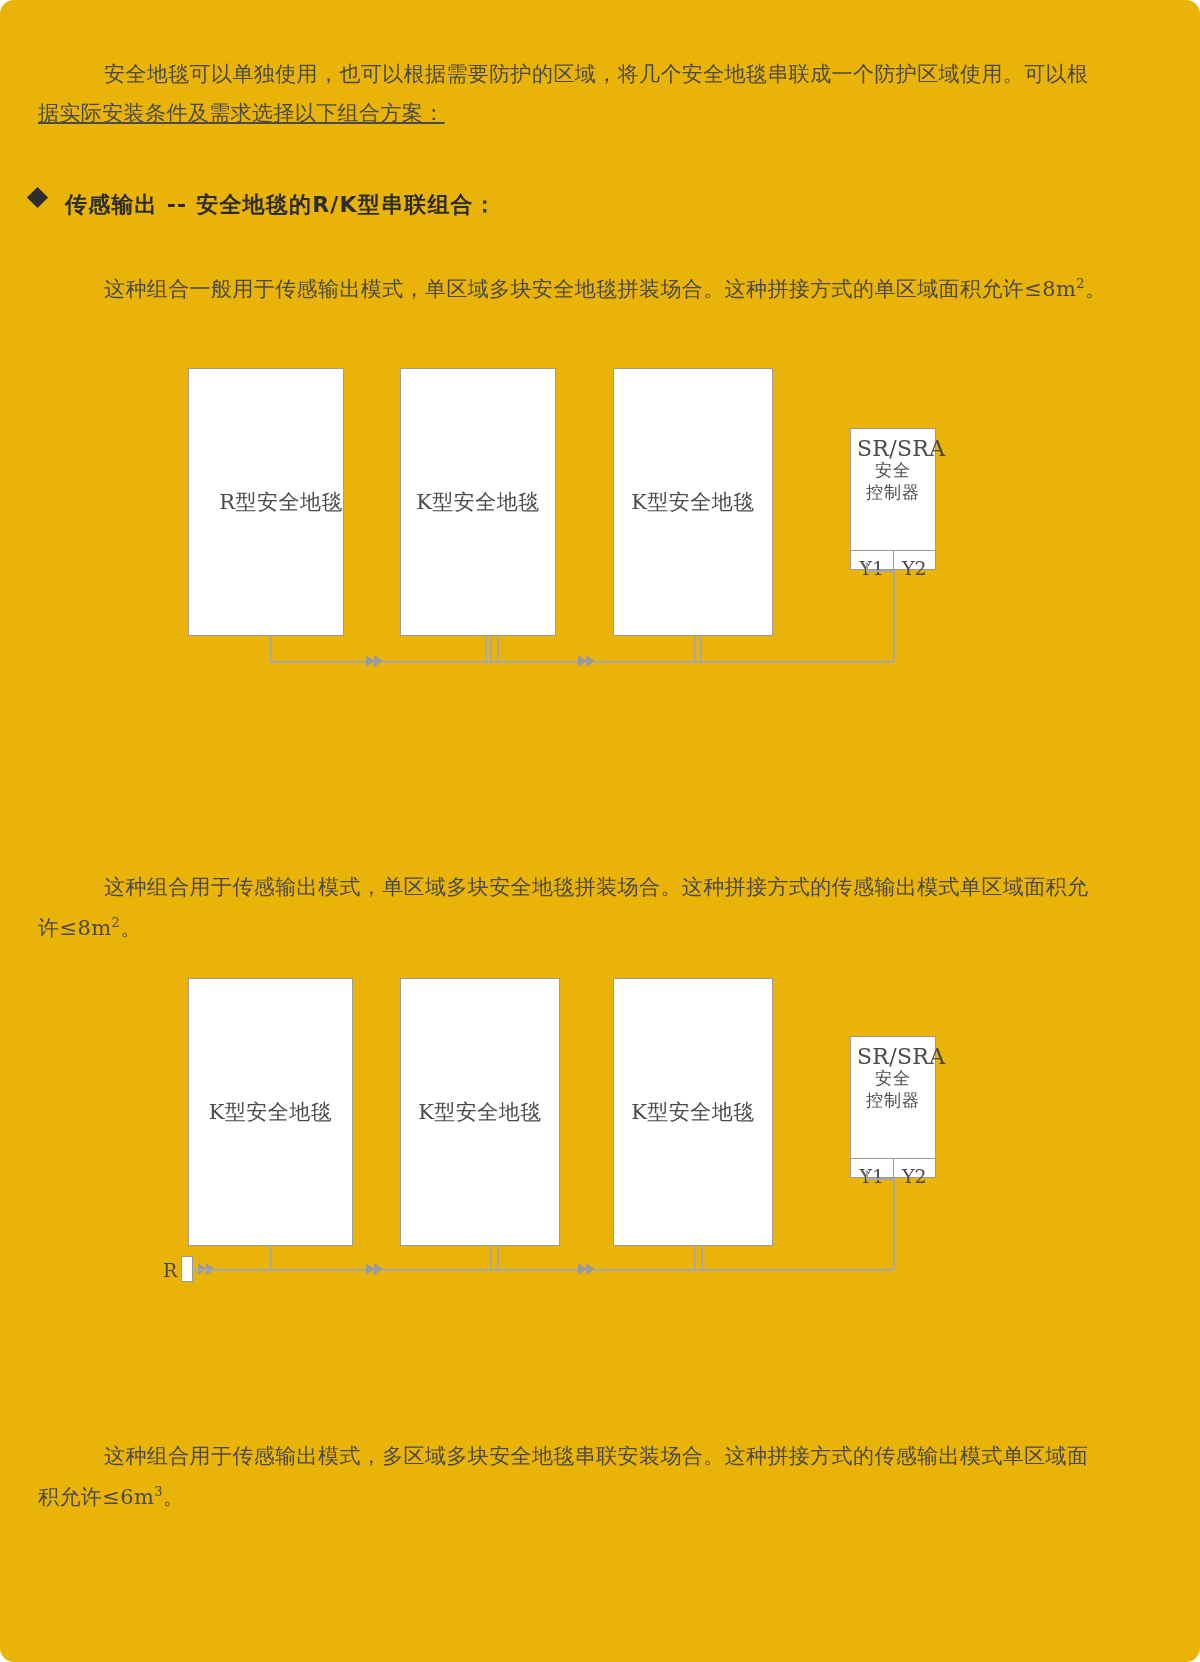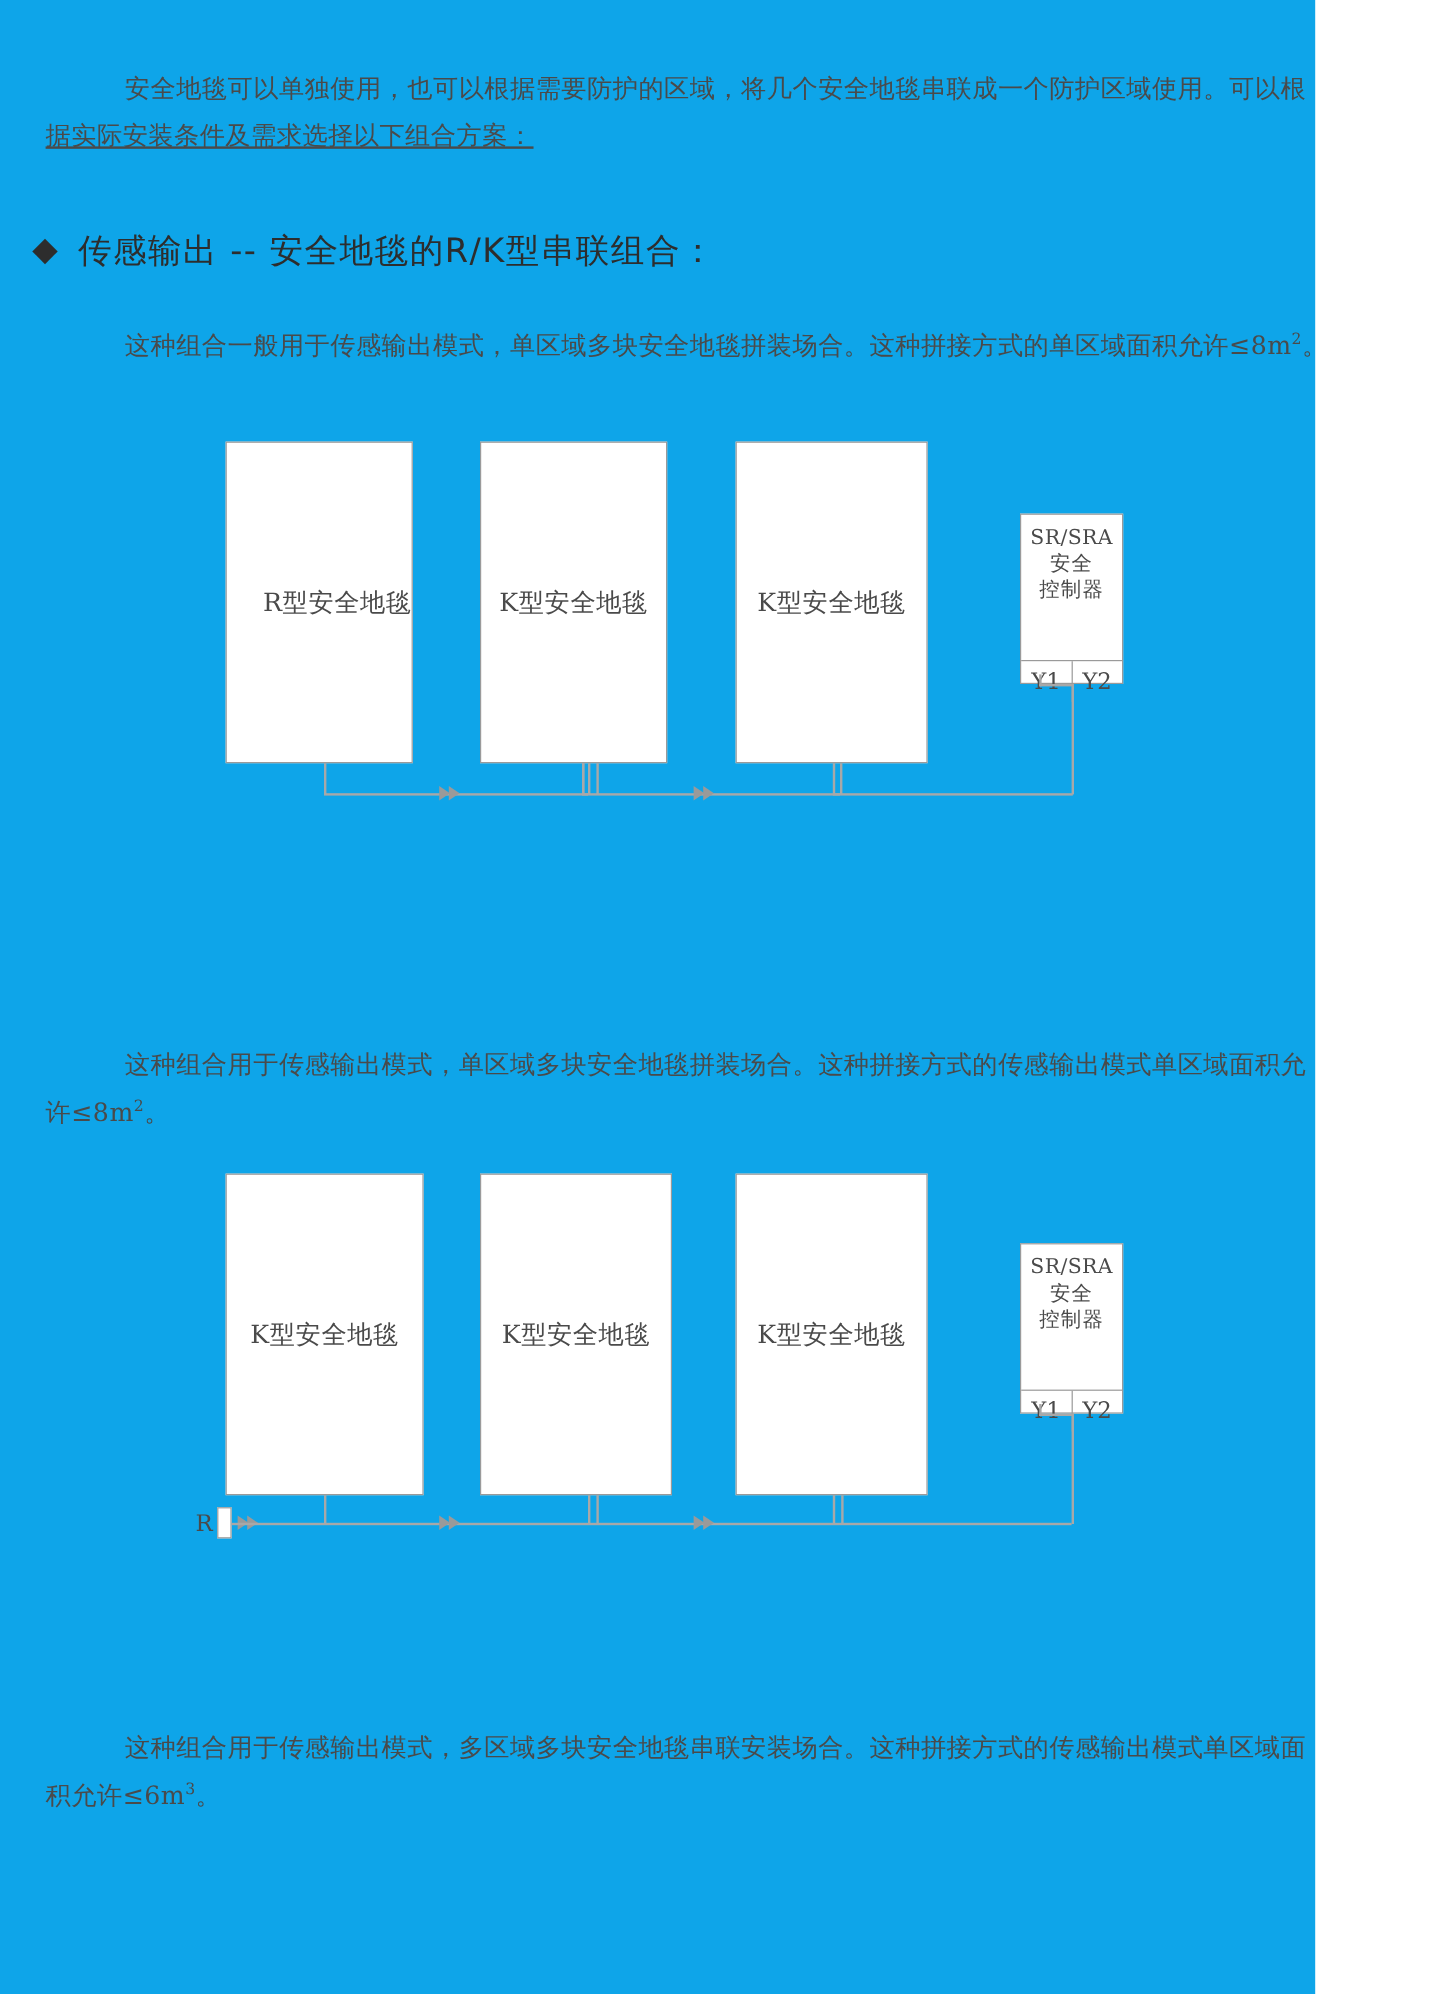--- a/index.html
+++ b/index.html
@@ -10,43 +10,44 @@
   body {
     width: 1200px;
     height: 1662px;
     font-family: "DejaVu Serif", "Liberation Serif", serif;
     color: #3a3a3a;
     position: relative;
     overflow: hidden;
   }
   .page {
     position: relative;
-    width: 1096px;
+    width: 1200px;
     height: 1662px;
-    background: #0ea5e9;
+    background: #eab308;
+    border-radius: 14px;
   }
 
   
   .body-para {
     position: absolute;
     font-size: 21px;
     line-height: 39px;
     color: #4a4a4a;
     letter-spacing: 0.4px;
     text-align: justify;
     font-family: "DejaVu Serif", "Liberation Serif", serif;
   }
   .indent { text-indent: 44px; }
 
   .section-head {
     position: absolute;
     display: flex;
-    align-items: center;
-    font-size: 28px;
-    font-weight: normal;
+    align-items: flex-start;
+    font-size: 22px;
+    font-weight: bold;
     color: #2d2d2d;
     letter-spacing: 1.2px;
     font-family: "DejaVu Sans", "Liberation Sans", sans-serif;
   }
   .diamond {
     display: inline-block;
     width: 15px;
     height: 15px;
     background: #2d2d2d;
     transform: rotate(45deg);
@@ -82,21 +83,21 @@
     border: 1.6px solid #9a9a9a;
     background: #fff;
     box-sizing: border-box;
   }
   .ctrl-body {
     padding: 9px 6px 8px;
     text-align: center;
     border-bottom: 1.6px solid #9a9a9a;
   }
   .ctrl-body .l1 {
-    font-size: 17px;
+    font-size: 22px;
     color: #4a4a4a;
     line-height: 21px;
     letter-spacing: 0.3px;
     font-family: "DejaVu Serif", "Liberation Serif", serif;
   }
   .ctrl-body .l2, .ctrl-body .l3 {
     font-size: 17px;
     color: #4a4a4a;
     line-height: 22px;
     letter-spacing: 1px;

